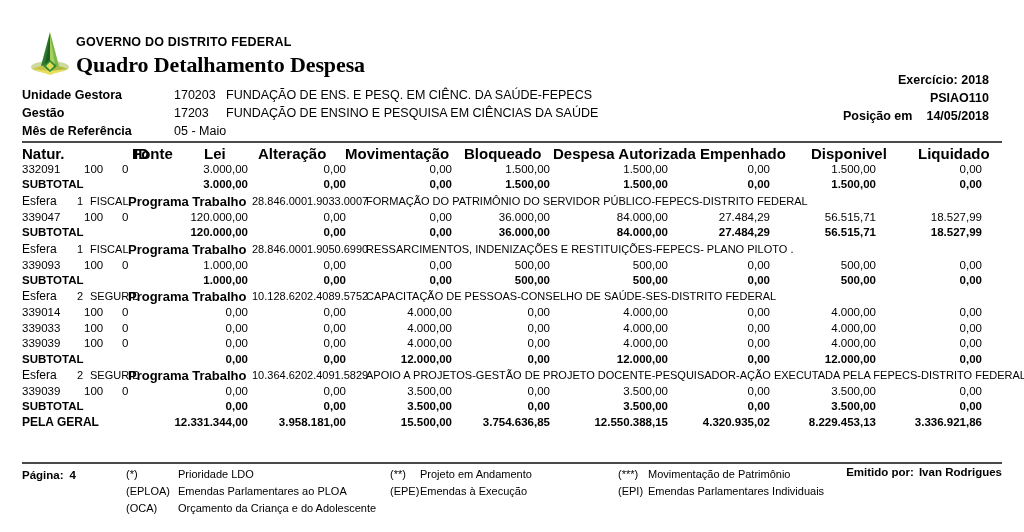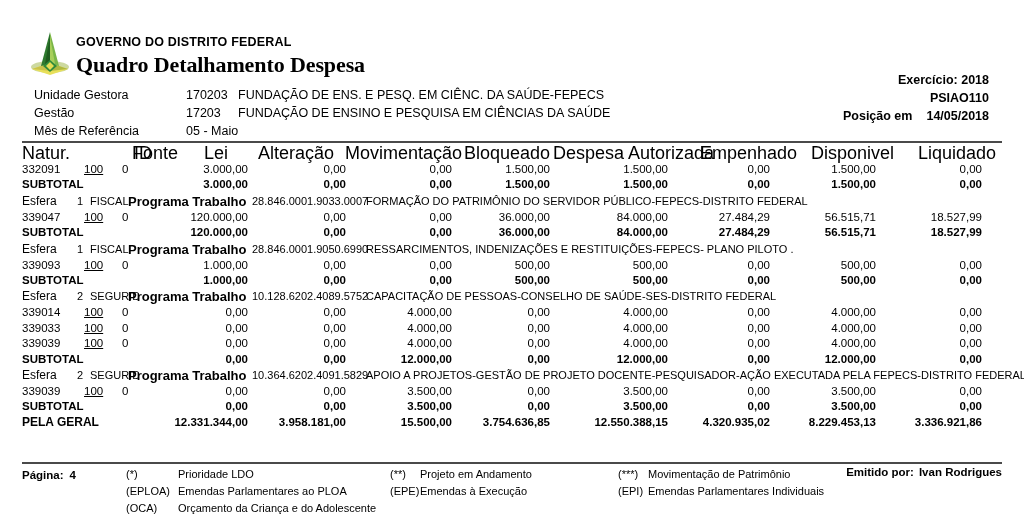--- a/index.html
+++ b/index.html
@@ -51,22 +51,21 @@
     font-size: 22px;
     font-weight: bold;
     letter-spacing: -0.1px;
   }
 
   .meta-block { position: absolute; left: 22px; top: 86px; font-size: 12.5px; }
   .meta-row { height: 18px; line-height: 18px; white-space: nowrap; }
   .meta-label {
     display: inline-block;
     width: 152px;
-    font-weight: normal;
-    margin-left: 12px;
+    font-weight: bold;
   }
   .meta-value { display: inline-block; }
   .meta-code {
     display: inline-block;
     min-width: 52px;
   }
 
   .right-meta {
     position: absolute;
     right: 35px; top: 71px;
@@ -91,28 +90,28 @@
     left: 0; top: 145px;
     width: 1024px;
     font-size: 11.5px;
   }
   .trow {
     position: relative;
     height: 15.4px;
     line-height: 15.4px;
     white-space: nowrap;
   }
-  .trow.head { font-weight: normal; font-size: 18px; height: 17px; line-height: 17px; }
+  .trow.head { font-weight: bold; font-size: 15px; height: 17px; line-height: 17px; }
   .cell { position: absolute; top: 0; }
   .num { text-align: right; }
   .bold { font-weight: bold; }
 
   
   .c-natur  { left: 22px;  width: 56px; text-align: left; }
-  .c-fonte  { left: 84px;  width: 26px; text-align: left; text-decoration: underline; }
+  .c-fonte  { left: 84px;  width: 26px; text-align: left; }
   .c-id     { left: 122px; width: 20px; text-align: left; }
   .c-lei    { left: 148px; width: 100px; }
   .c-alt    { left: 254px; width: 92px; }
   .c-mov    { left: 352px; width: 100px; }
   .c-blo    { left: 458px; width: 92px; }
   .c-desp   { left: 556px; width: 112px; }
   .c-emp    { left: 674px; width: 96px; }
   .c-disp   { left: 776px; width: 100px; }
   .c-liq    { left: 882px; width: 100px; }
 

